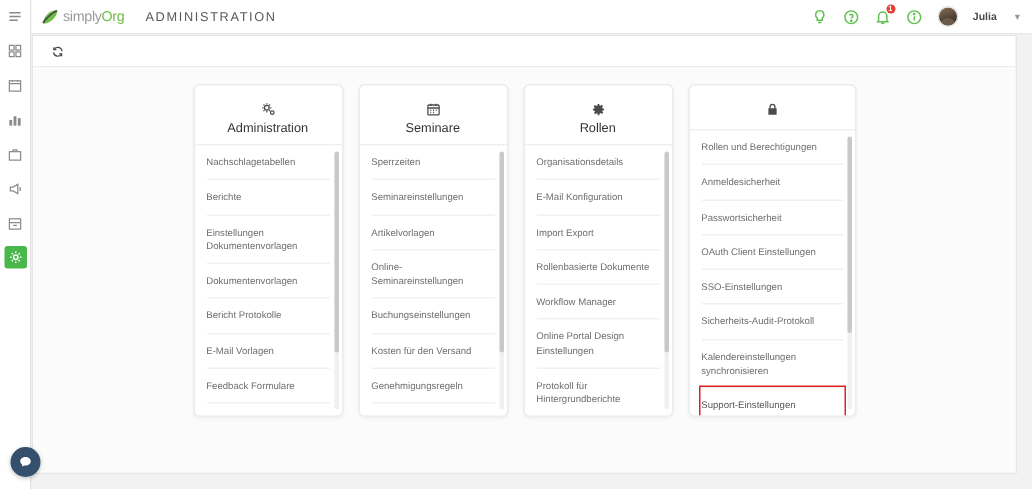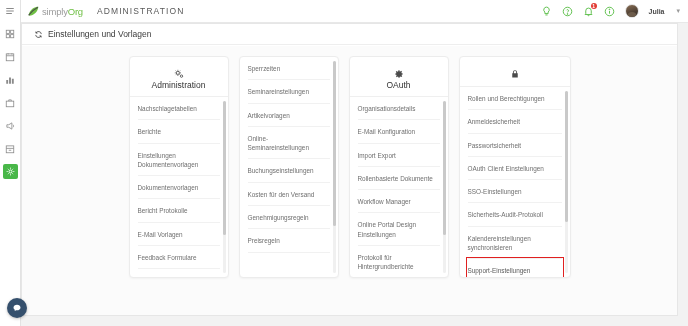--- a/index.html
+++ b/index.html
@@ -238,21 +238,20 @@
   <div class="page">
 
     <div class="breadcrumb">
       <span class="bc-icon">
         <svg viewBox="0 0 16 16" fill="none" stroke="currentColor" stroke-width="1.5">
           <path d="M13 7.2A5 5 0 0 0 3.6 5.4"></path>
             <path d="M3 8.8A5 5 0 0 0 12.4 10.6"></path>
           <path d="M3.4 2.6v2.9h2.9M12.6 13.4v-2.9H9.7"></path>
           </svg>
       </span>
-      <span class="bc-text">Einstellungen und Vorlagen</span>
     </div>
 
     <div class="board">
 
       <div class="card">
         <div class="card-head">
           <div class="chi">
             <svg viewBox="0 0 16 16" fill="none" stroke="currentColor" stroke-width="1.35">
               <circle cx="6.2" cy="6.2" r="2.5"></circle>
               <path d="M6.2 1.3v1.4M6.2 9.7v1.4M1.3 6.2h1.4M9.7 6.2h1.4M2.7 2.7l1 1M8.7 8.7l1 1M9.7 2.7l-1 1M3.7 8.7l-1 1"></path>
@@ -272,20 +271,30 @@
             <div class="card-item">Feedback Formulare</div>
             <div class="card-item">Anmeldeformulare</div>
           </div>
           <span class="cbar">
               <i></i>
             </span>
         </div>
       </div>
 
       <div class="card">
+        <div class="card-head">
+          <div class="chi">
+            <svg viewBox="0 0 16 16" fill="none" stroke="currentColor" stroke-width="1.35">
+              <rect x="2" y="3.2" width="12" height="10.6" rx="1"></rect>
+                <path d="M2 6.4h12M5.2 1.9v2.4M10.8 1.9v2.4"></path>
+              <path d="M4.6 8.8h1M7.5 8.8h1M10.4 8.8h1M4.6 11.2h1M7.5 11.2h1"></path>
+              </svg>
+          </div>
+          <div class="card-title">Seminare</div>
+        </div>
         <div class="card-body">
           <div class="card-list">
             <div class="card-item">Sperrzeiten</div>
             <div class="card-item">Seminareinstellungen</div>
             <div class="card-item">Artikelvorlagen</div>
             <div class="card-item">Online-Seminareinstellungen</div>
             <div class="card-item">Buchungseinstellungen</div>
             <div class="card-item">Kosten für den Versand</div>
             <div class="card-item">Genehmigungsregeln</div>
             <div class="card-item">Preisregeln</div>
@@ -298,21 +307,21 @@
       </div>
 
       <div class="card">
         <div class="card-head">
           <div class="chi">
             <svg viewBox="0 0 16 16" fill="currentColor">
               <path d="M8 5.2a2.8 2.8 0 1 0 0 5.6 2.8 2.8 0 0 0 0-5.6zm0 4.2a1.4 1.4 0 1 1 0-2.8 1.4 1.4 0 0 1 0 2.8z"></path>
               <path d="M14 8.9v-1.8l-1.7-.3a4.6 4.6 0 0 0-.5-1.2l1-1.4-1.3-1.3-1.4 1a4.6 4.6 0 0 0-1.2-.5L8.9 2H7.1l-.3 1.7a4.6 4.6 0 0 0-1.2.5l-1.4-1-1.3 1.3 1 1.4a4.6 4.6 0 0 0-.5 1.2L2 7.1v1.8l1.7.3c.1.4.3.8.5 1.2l-1 1.4 1.3 1.3 1.4-1c.4.2.8.4 1.2.5L7.1 14h1.8l.3-1.7c.4-.1.8-.3 1.2-.5l1.4 1 1.3-1.3-1-1.4c.2-.4.4-.8.5-1.2L14 8.9z"></path>
               </svg>
           </div>
-          <div class="card-title">OAuth</div>
+          <div class="card-title">Rollen</div>
         </div>
         <div class="card-body">
           <div class="card-list">
             <div class="card-item">Organisationsdetails</div>
             <div class="card-item">E-Mail Konfiguration</div>
             <div class="card-item">Import Export</div>
             <div class="card-item">Rollenbasierte Dokumente</div>
             <div class="card-item">Workflow Manager</div>
             <div class="card-item">Online Portal Design Einstellungen</div>
             <div class="card-item">Protokoll für Hintergrundberichte</div>

